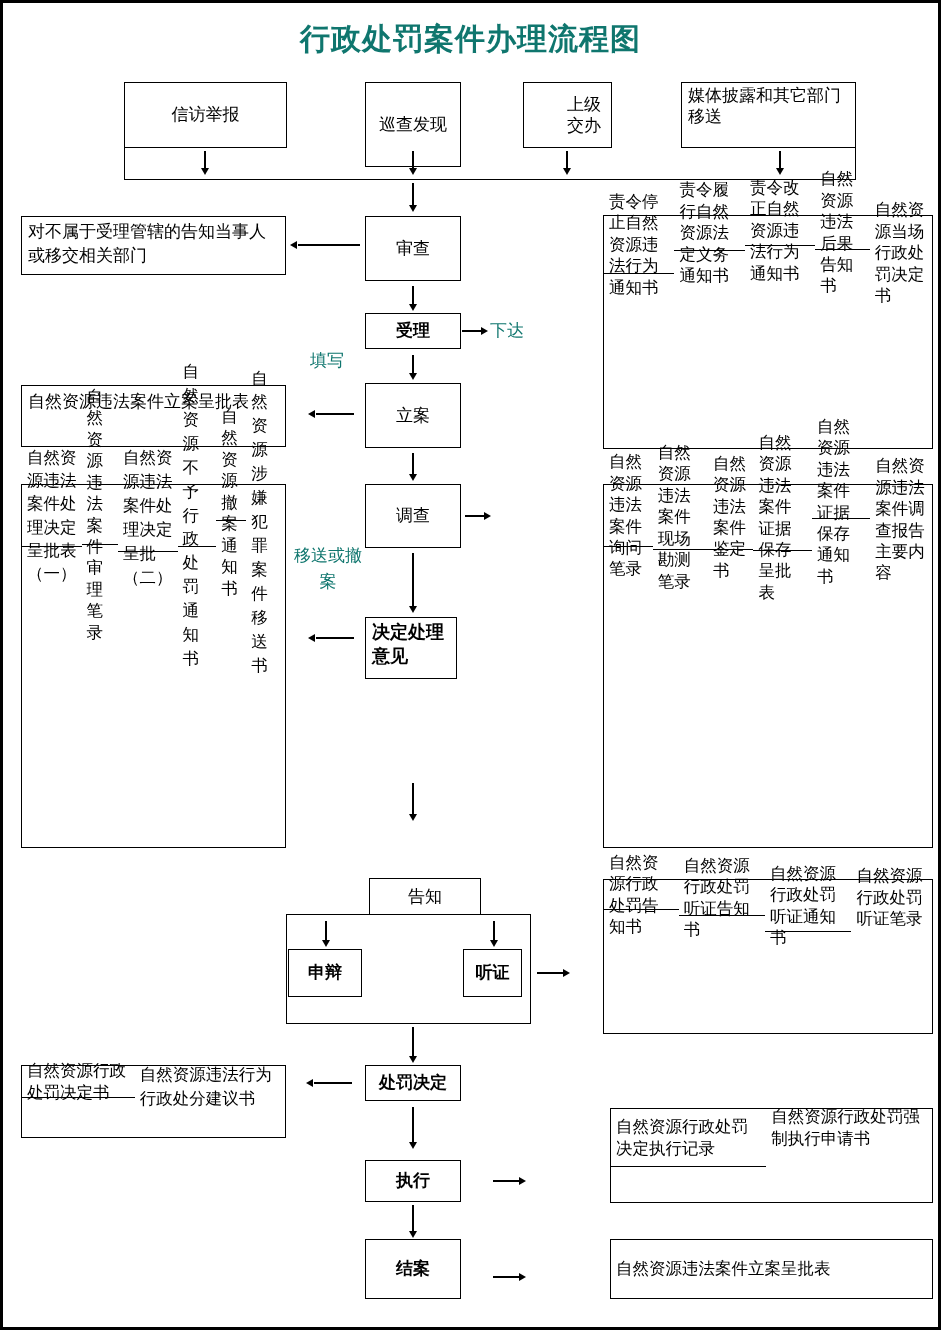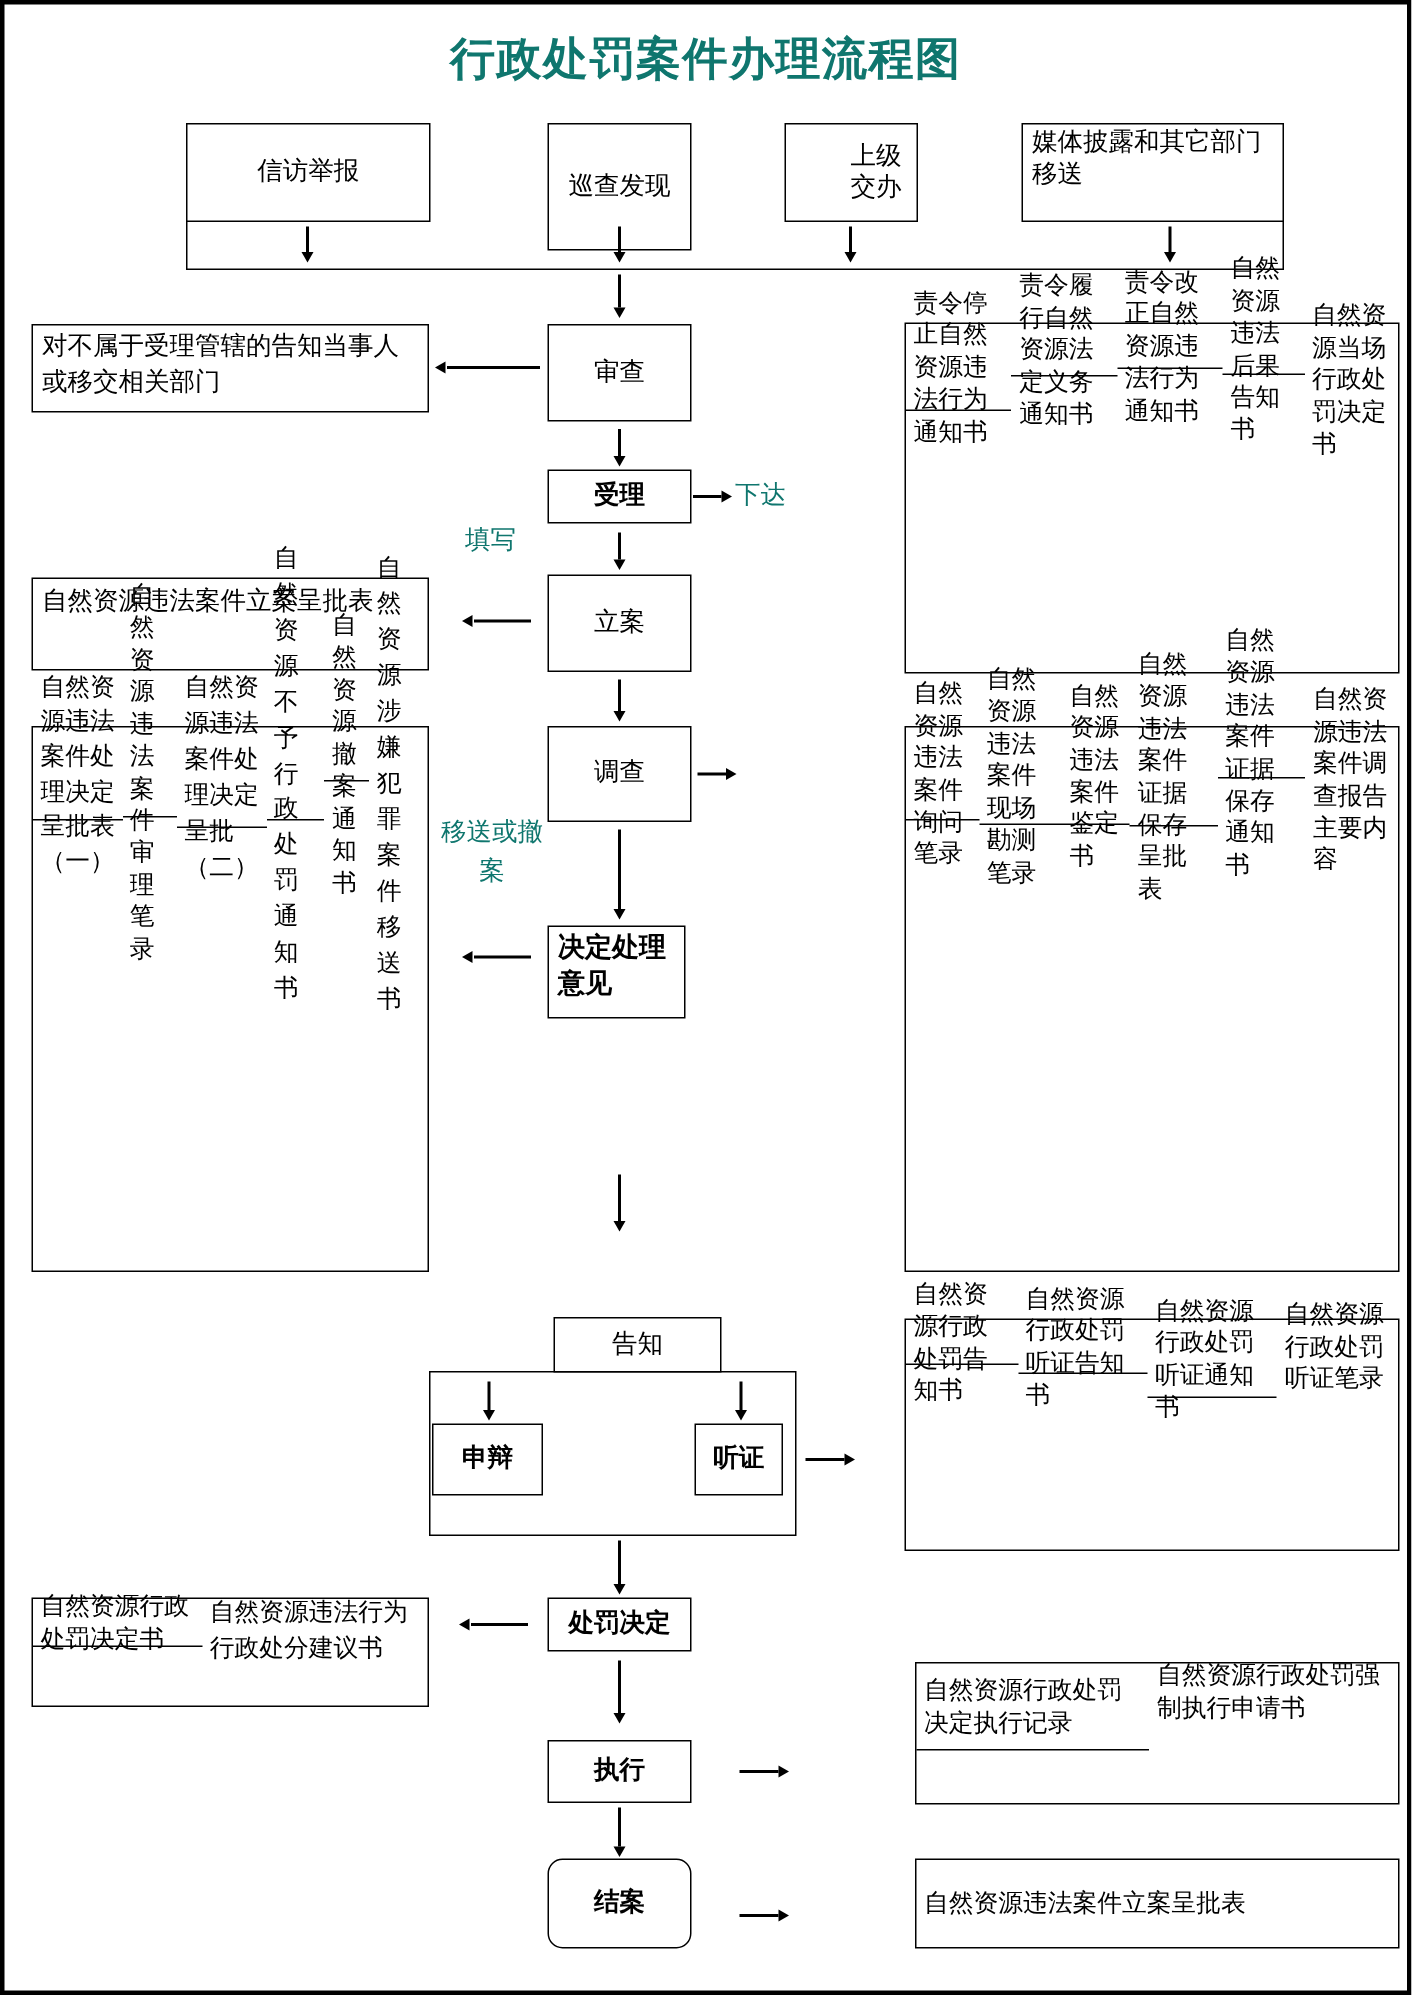--- a/index.html
+++ b/index.html
@@ -320,21 +320,21 @@
   <div class="abs listbox" style="left:607px;top:1105px;width:323px;height:95px;">
     <div class="row" style="height:58px;">自然资源行政处罚决定执行记录</div>
     <div class="row" style="height:37px;">自然资源行政处罚强制执行申请书</div>
   </div>
 
   <div class="dn" style="left:403px;top:1202px;width:14px;height:33px;">
     <span class="stem" style="height:26px;"></span>
       <span class="head"></span>
   </div>
 
-  <div class="abs box bold" style="left:362px;top:1236px;width:96px;height:60px;border-radius:10px;">
+  <div class="abs box bold" style="left:362px;top:1236px;width:96px;height:60px;">
     <span>结案</span>
   </div>
 
   <div class="rt abs" style="left:490px;top:1268px;width:33px;height:12px;">
     <span class="stem" style="width:26px;"></span>
       <span class="head"></span>
   </div>
 
   <div class="abs listbox" style="left:607px;top:1236px;width:323px;height:60px;">
     <div class="row" style="height:58px;">自然资源违法案件立案呈批表</div>

